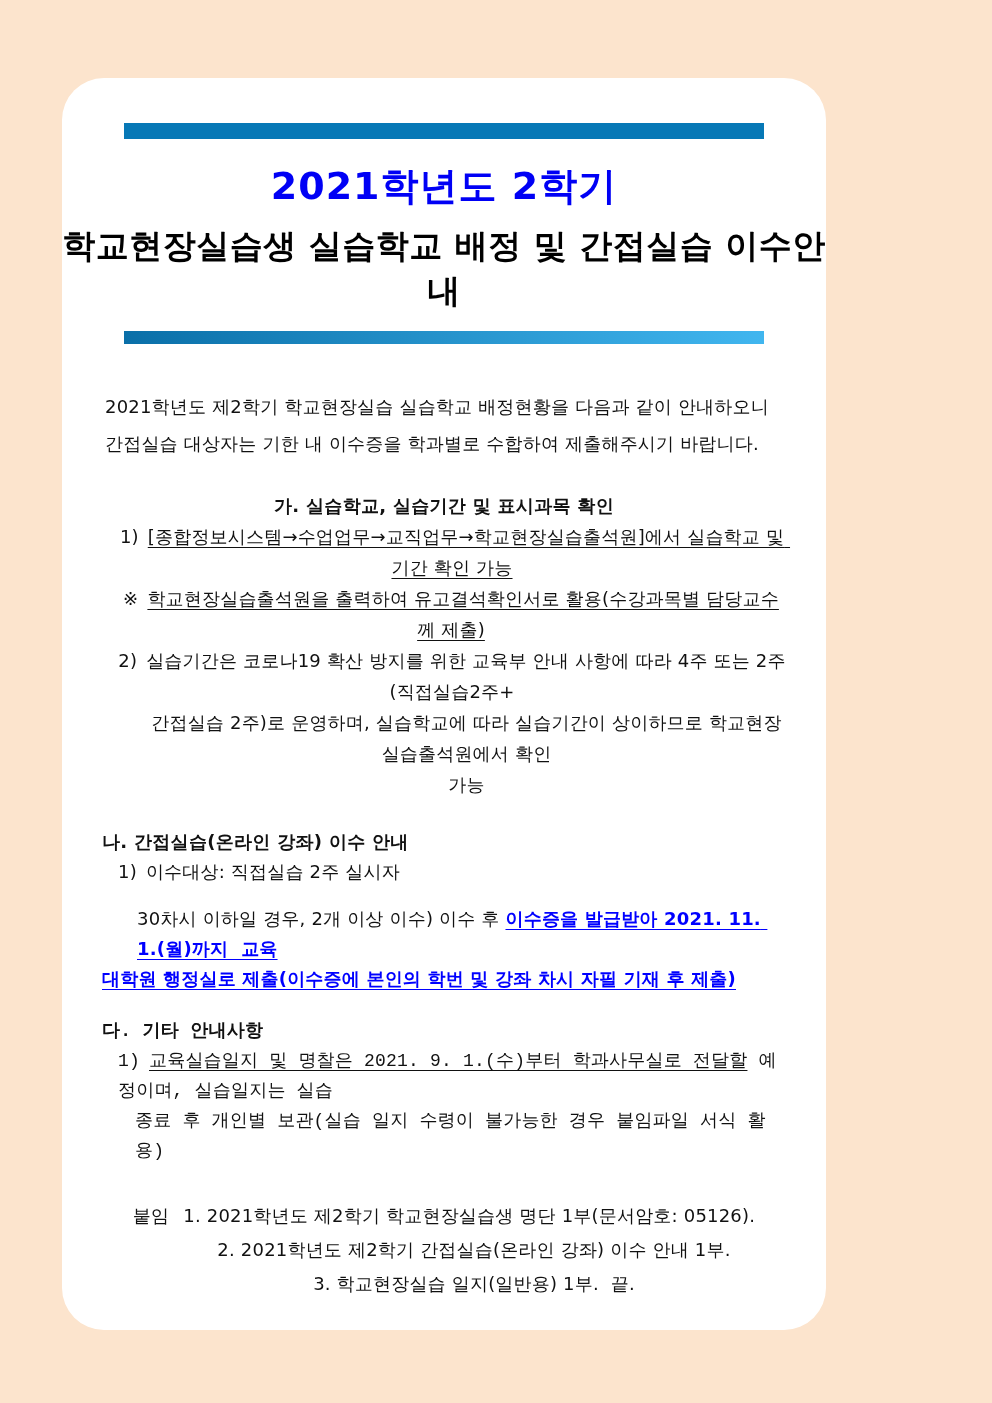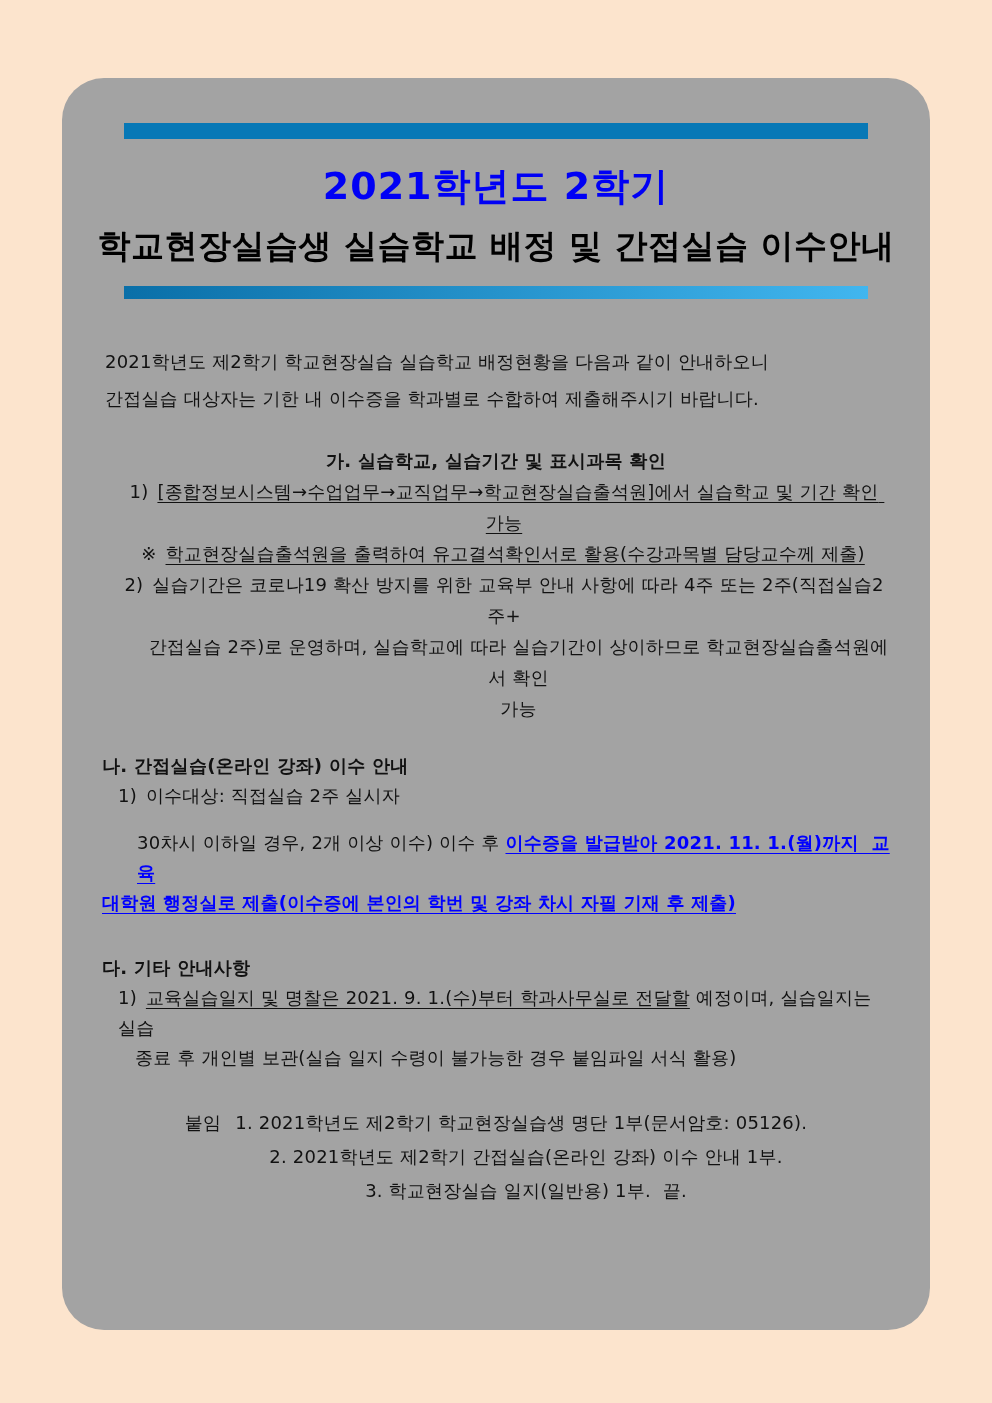--- a/index.html
+++ b/index.html
@@ -4,22 +4,22 @@
 <style>
   html,body{margin:0;padding:0;}
   body{
     width:992px;height:1403px;
     background:#fce4cd;
     font-family:"DejaVu Sans","Liberation Sans",sans-serif;
     position:relative;
   }
   .panel{
     position:absolute;left:62px;top:78px;
-    width:868px;height:1252px;
-    background:#a3a3a3;border-radius:42px;
+    width:764px;height:1252px;
+    background:#ffffff;border-radius:42px;
     box-sizing:border-box;padding-top:45px;
     overflow:hidden;
   }
   .bar{height:16px;margin:0 62px;background:#0778b6;}
   .bar2{height:13px;margin:17px 62px 0;background:linear-gradient(to right,#0a6fa8,#41b6ef);}
   .title{
     margin-top:22px;text-align:center;
     font-size:38px;font-weight:bold;color:#0000f5;letter-spacing:1px;
   }
   .subtitle{
@@ -29,21 +29,21 @@
   .content{
     padding:0 40px;font-size:18px;color:#111111;letter-spacing:0.2px;
   }
   .line{white-space:pre-wrap;}
   .intro{margin-top:44px;}
   .intro .line{line-height:37px;padding-left:3px;}
   .sec-ga{margin-top:28px;}
   .sec-ga .line{line-height:31px;text-align:center;}
   .sec-na{margin-top:27px;}
   .sec-na .line{line-height:30px;}
-  .sec-da{margin-top:35px;}
+  .sec-da{margin-top:22px;font-family:Liberation Mono, monospace;}
   .sec-da .line{line-height:30px;}
   .heading{font-weight:bold;letter-spacing:0.3px;}
   .ind1{margin-left:16px;}
   .ind-note{margin-left:14px;}
   .ind-cont{margin-left:45px;}
   .ind-cont2{margin-left:35px;margin-top:17px;}
   .ind-cont3{margin-left:33px;}
   .marker{margin-right:9px;}
   .u{text-decoration:underline;text-underline-offset:4px;}
   .em-blue{color:#0000ff;font-weight:bold;text-decoration:underline;text-underline-offset:4px;}

